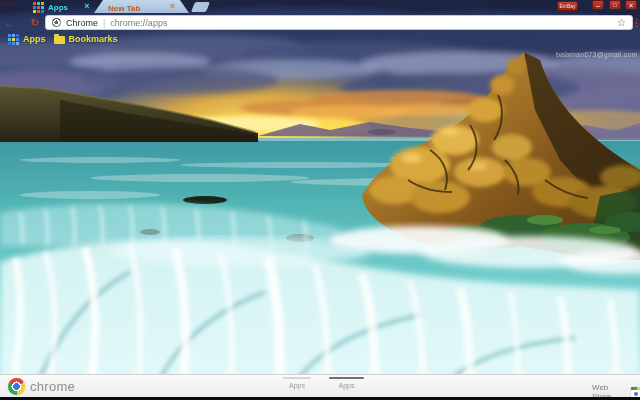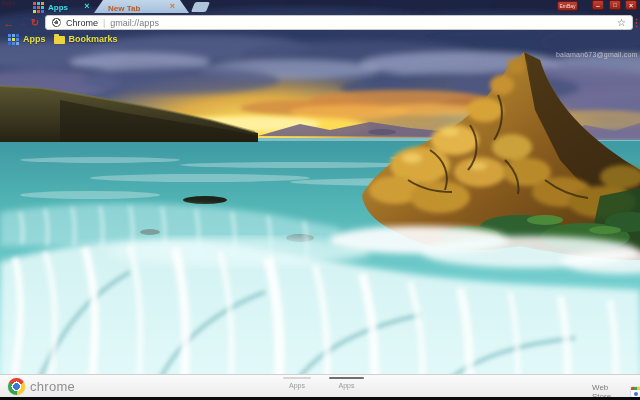--- a/index.html
+++ b/index.html
@@ -305,21 +305,21 @@
   </div>
 
   <div class="toolbar">
     <div class="nav-btn back-btn">←</div>
     <div class="nav-btn fwd-btn">→</div>
     <div class="nav-btn reload-btn">↻</div>
     <div class="omnibox">
       <span class="chrome-glyph"></span>
       <span class="omni-site">Chrome</span>
       <span class="omni-div">|</span>
-      <span class="omni-url">gmail://apps</span>
+      <span class="omni-url">chrome://apps</span>
       <span class="omni-star">☆</span>
     </div>
     <div class="menu-dots">⋮</div>
   </div>
 
   <div class="bookmarks">
     <div class="bm-item">
       <span class="grid-icon">
         <i style="background:#4a8ae8"></i>
           <i style="background:#6aa8f0"></i>

